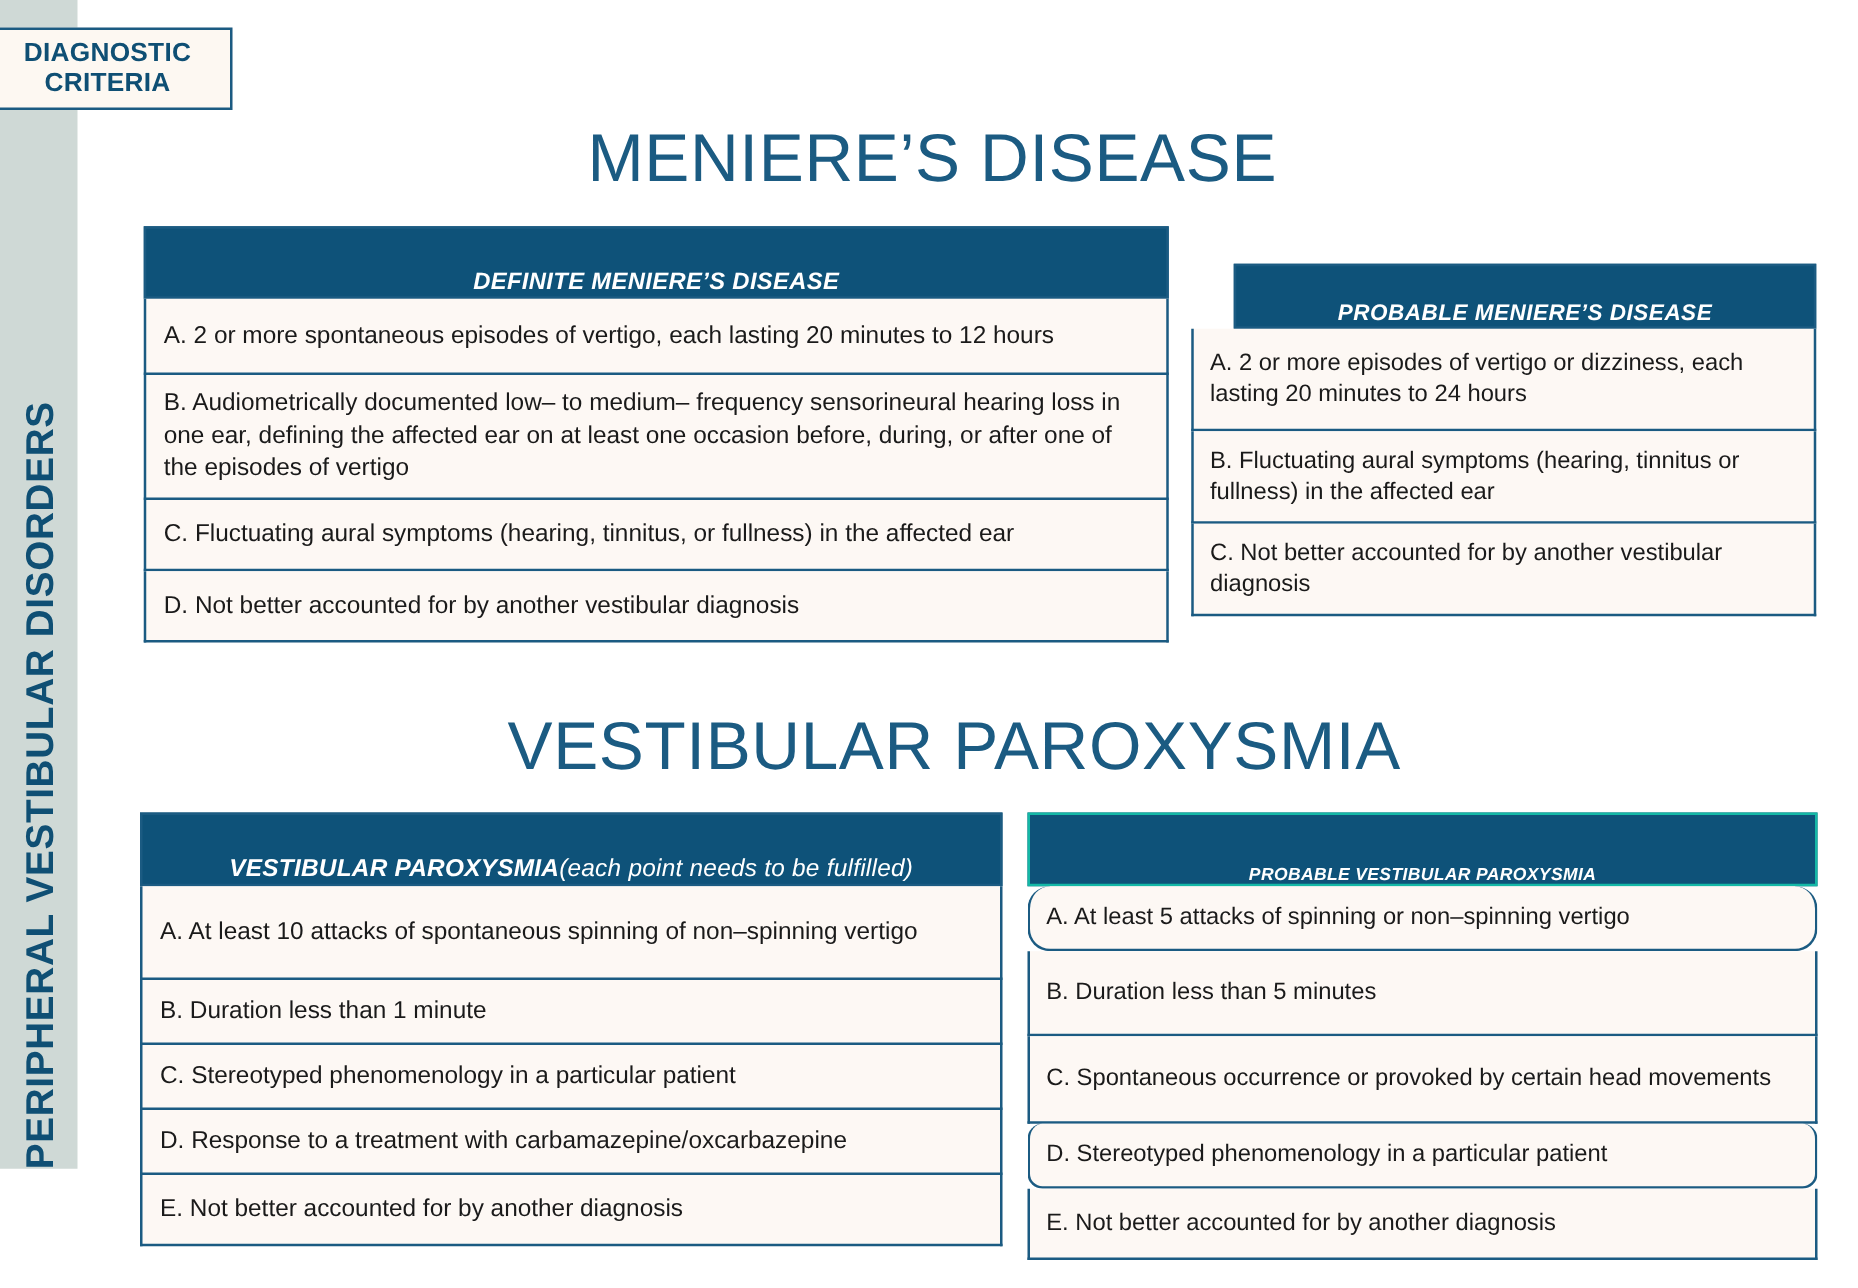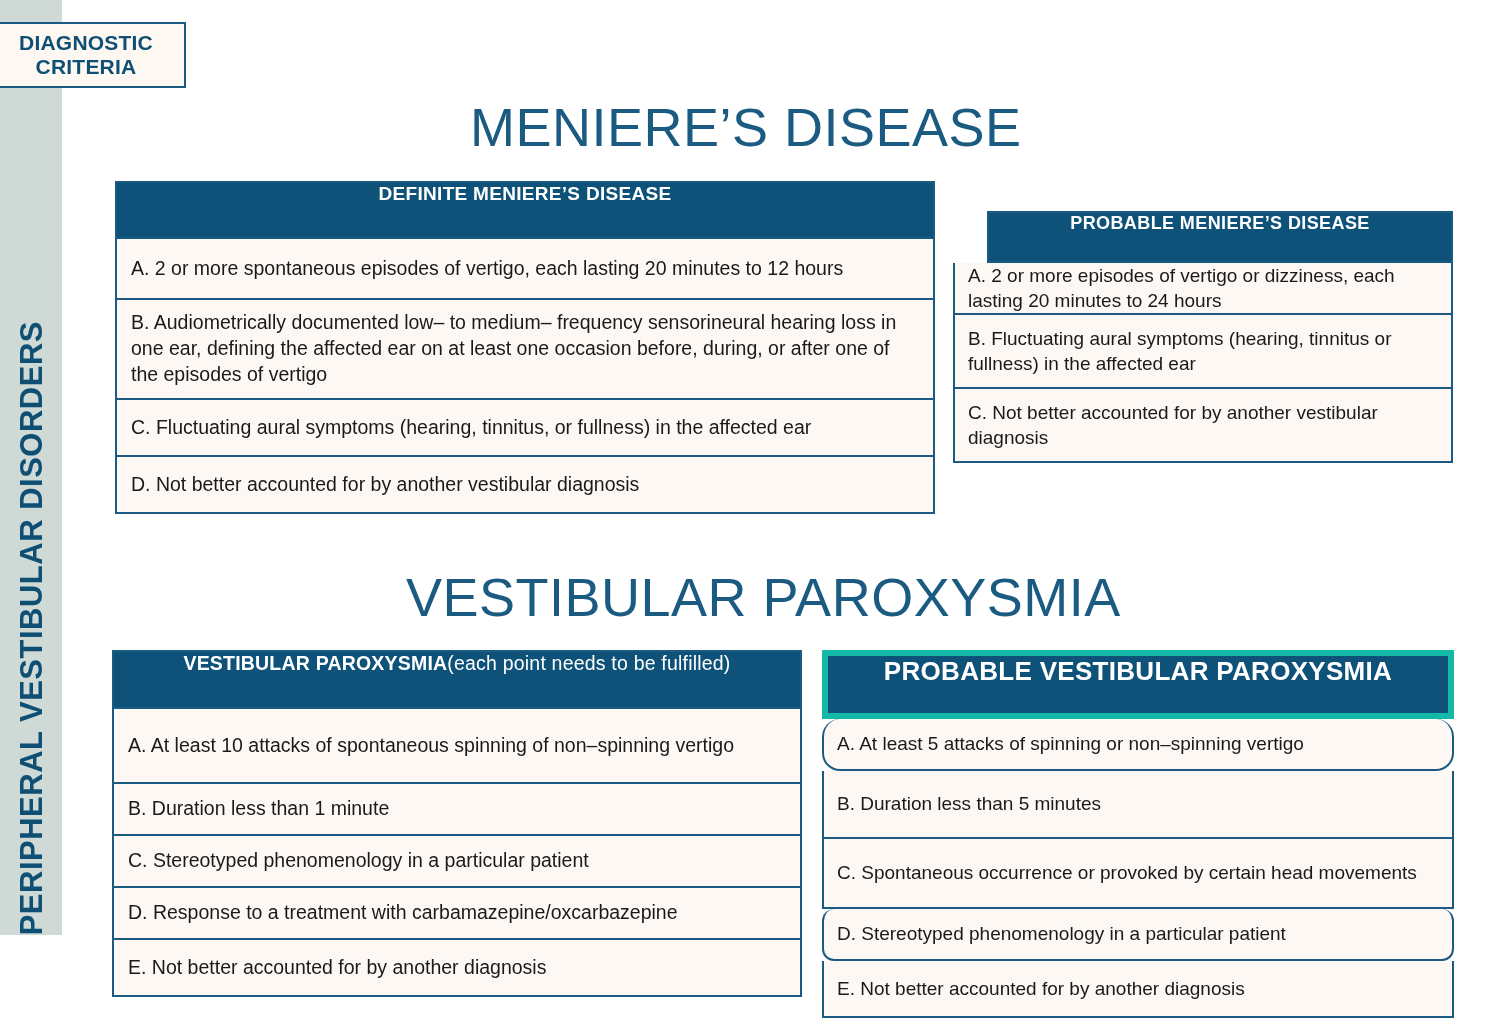--- a/index.html
+++ b/index.html
@@ -85,22 +85,23 @@
     position: absolute;
     box-sizing: border-box;
   }
   .tbl-head {
     background: #0e5279;
     color: #ffffff;
     font-weight: bold;
     text-align: center;
     box-sizing: border-box;
     display: flex;
-    align-items: flex-start;
+    align-items: flex-end;
     justify-content: center;
+    font-style: italic;
   }
   .tbl-head .sub {
     font-weight: normal;
   }
   .row {
     background: #fdf8f4;
     border: 2px solid #1b5b82;
     border-top: none;
     box-sizing: border-box;
     color: #1a1a1a;
@@ -134,21 +135,21 @@
     font-size: 18px;
     letter-spacing: 0.4px;
     border: 2px solid #1b5b82;
     margin-left: 34px;
   }
   #tbl-probable-md .row {
     font-size: 19px;
     line-height: 1.34;
     padding: 9px 13px;
   }
-  #tbl-probable-md .r-a { height: 52px; }
+  #tbl-probable-md .r-a { height: 82px; }
   #tbl-probable-md .r-b { height: 74px; }
   #tbl-probable-md .r-c { height: 74px; }
 
   
   #tbl-vp { left: 112px; top: 650px; width: 690px; }
   #tbl-vp .tbl-head {
     height: 59px;
     font-size: 19.5px;
     letter-spacing: 0.2px;
     border: 2px solid #1b5b82;
@@ -160,24 +161,24 @@
   }
   #tbl-vp .r-a { height: 75px; }
   #tbl-vp .r-b { height: 52px; align-items: center; }
   #tbl-vp .r-c { height: 52px; }
   #tbl-vp .r-d { height: 52px; }
   #tbl-vp .r-e { height: 57px; }
 
   
   #tbl-probable-vp { left: 822px; top: 650px; width: 632px; }
   #tbl-probable-vp .tbl-head {
-    height: 69px;
-    font-size: 26px;
+    height: 59px;
+    font-size: 14px;
     letter-spacing: 0.3px;
-    border: 6px solid #14b8a6;
+    border: 2px solid #14b8a6;
   }
   #tbl-probable-vp .row {
     font-size: 19px;
     line-height: 1.32;
     padding: 9px 13px;
   }
   #tbl-probable-vp .r-a { height: 52px; border-radius: 18px; }
   #tbl-probable-vp .r-b { height: 68px; }
   #tbl-probable-vp .r-c { height: 70px; }
   #tbl-probable-vp .r-d { height: 52px; border-radius: 12px; }

